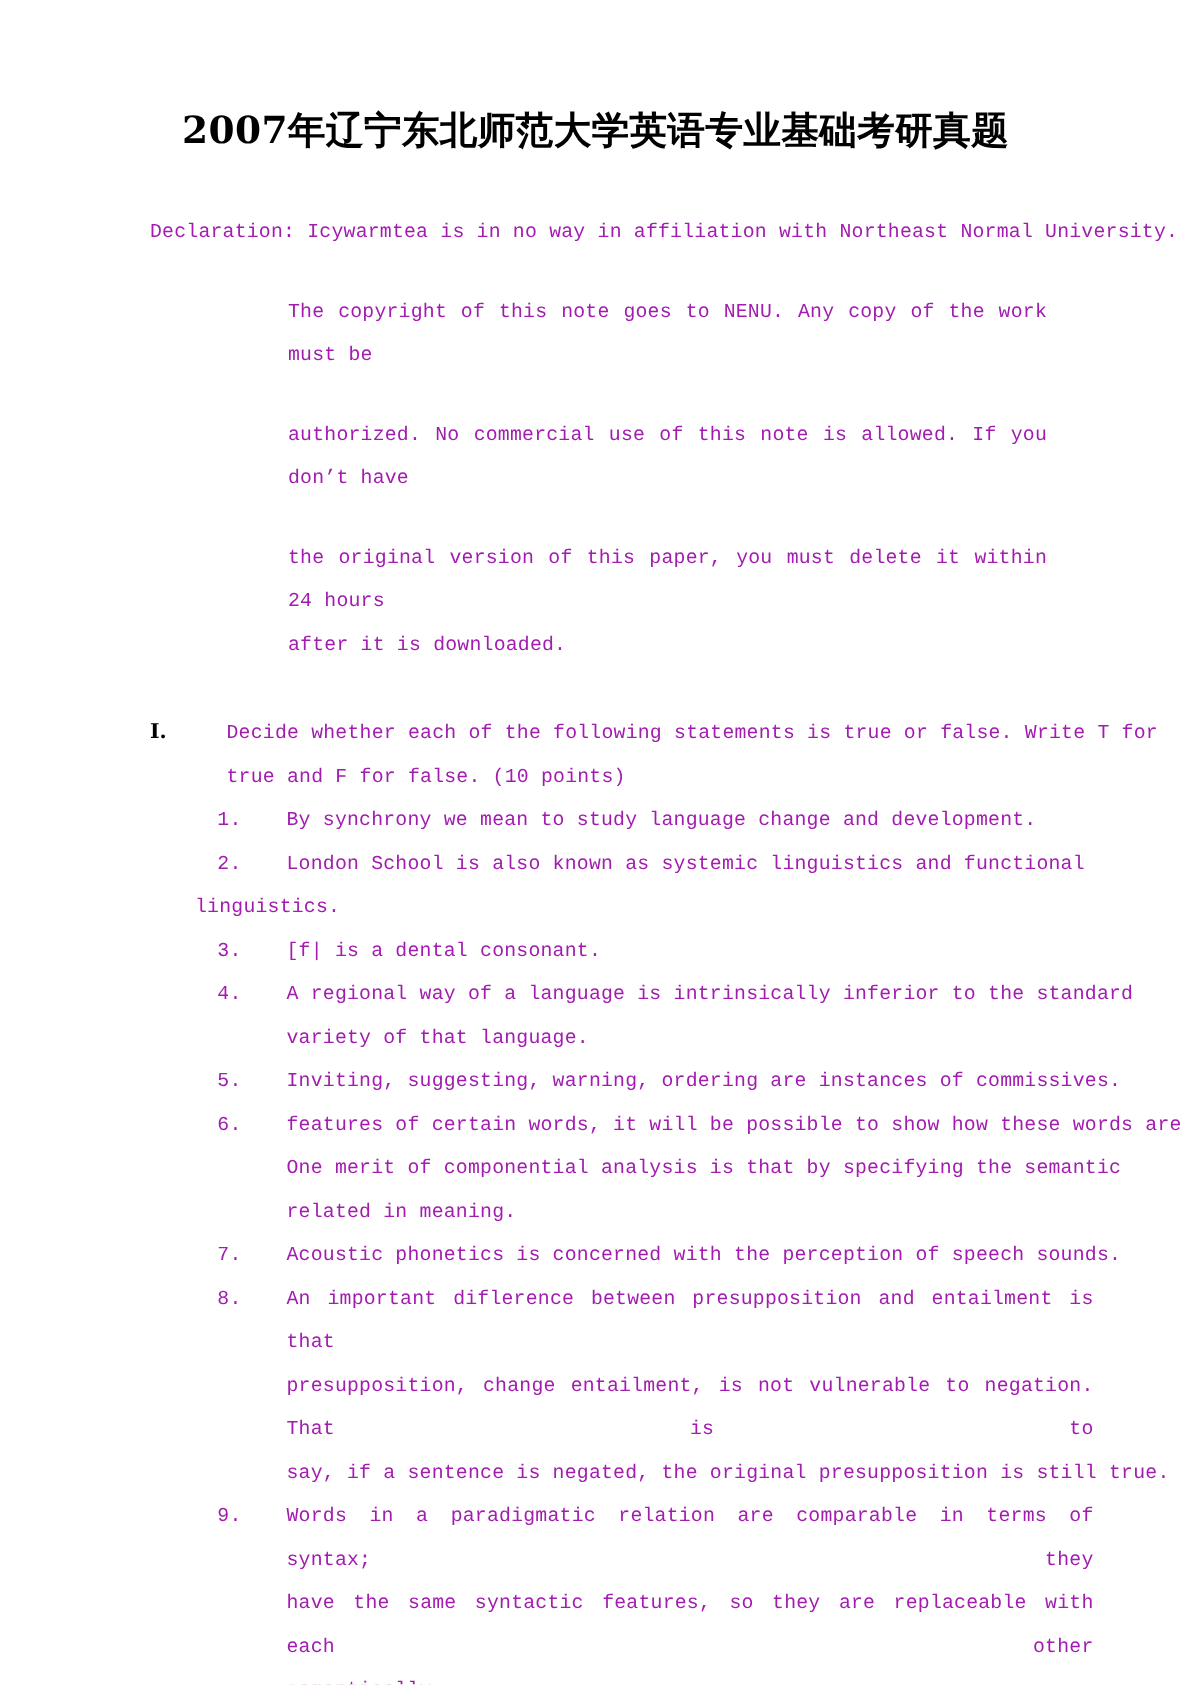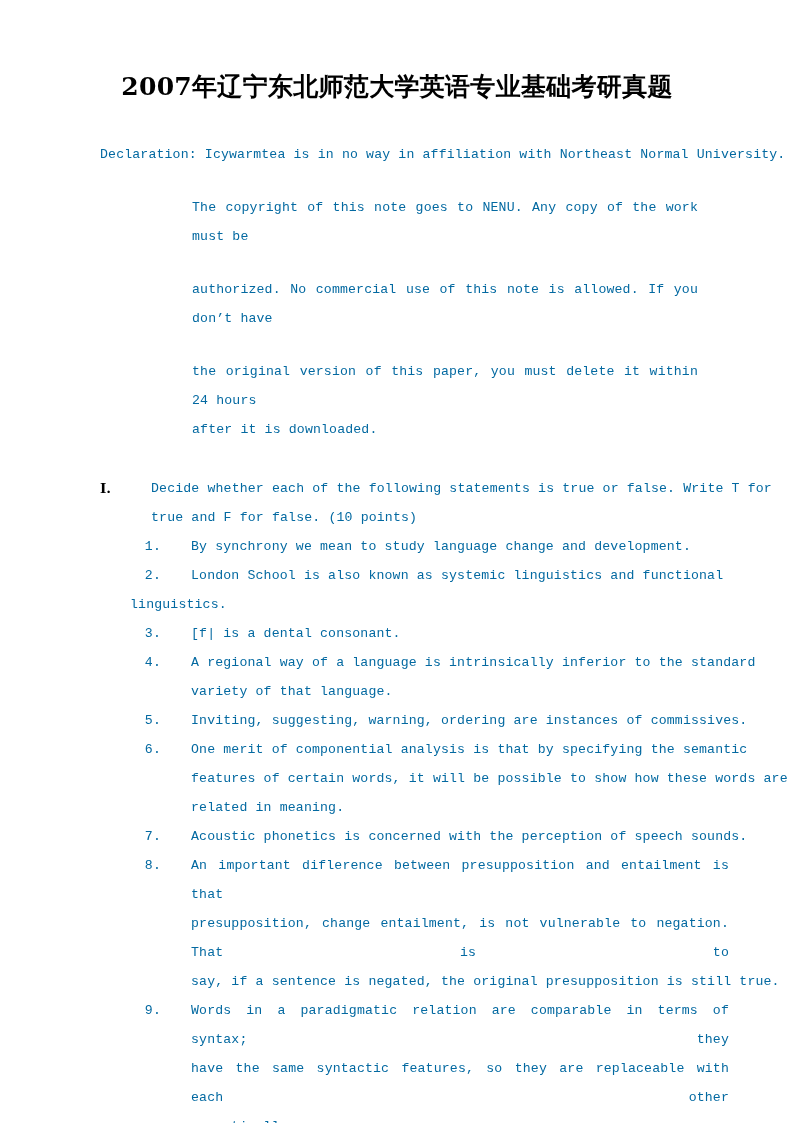--- a/index.html
+++ b/index.html
@@ -42,21 +42,21 @@
     position: absolute;
     left: 100px;
     top: 140px;
     width: 598px;
   }
 
   .txt {
     font-family: "Liberation Mono", "DejaVu Sans Mono", monospace;
     font-size: 13.2px;
     line-height: 29px;
-    color: #0369a1;
+    color: #a21caf;
     letter-spacing: 0.15px;
   }
 
   
   .declaration {
     position: relative;
   }
   .decl-line {
     white-space: pre;
   }
@@ -211,22 +211,22 @@
       <div class="num-item">
         <span class="marker">5.</span>
         <div class="content">
           <div class="ln">Inviting, suggesting, warning, ordering are instances of commissives.</div>
         </div>
       </div>
 
       <div class="num-item">
         <span class="marker">6.</span>
         <div class="content">
+          <div class="ln">features of certain words, it will be possible to show how these words are</div>
           <div class="ln">One merit of componential analysis is that by specifying the semantic</div>
-          <div class="ln">features of certain words, it will be possible to show how these words are</div>
           <div class="ln">related in meaning.</div>
         </div>
       </div>
 
       <div class="num-item">
         <span class="marker">7.</span>
         <div class="content">
           <div class="ln">Acoustic phonetics is concerned with the perception of speech sounds.</div>
         </div>
       </div>

